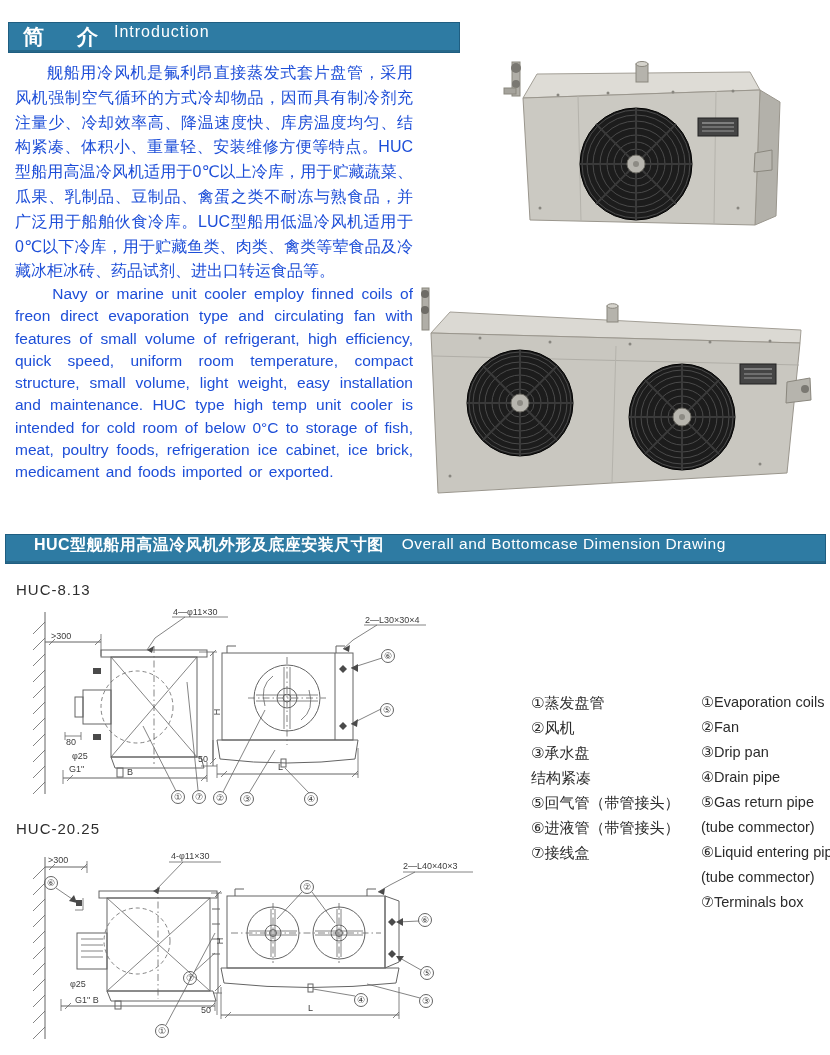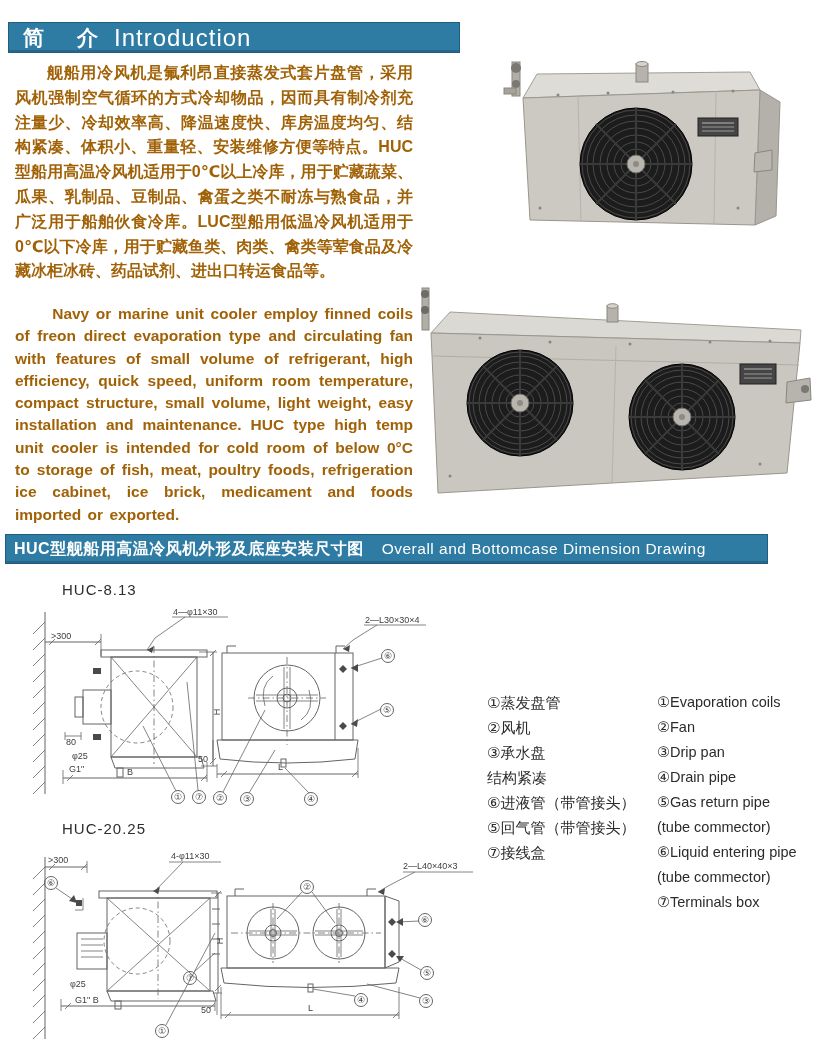--- a/index.html
+++ b/index.html
@@ -4,48 +4,48 @@
 <style>
   :root{
     --banner-bg:#2e7ba3;
     --banner-border:#1f5e81;
     --ink:#2b2b2b;
     --line:#646464;
   }
   html,body{margin:0;padding:0;background:#fff;}
   #page{position:relative;width:830px;height:1055px;background:#ffffff;overflow:hidden;
         font-family:"Liberation Sans","DejaVu Sans",sans-serif;color:var(--ink);}
-  .banner{position:absolute;background:var(--banner-bg);color:#fff;display:flex;align-items:center;
+  .banner{position:absolute;background:var(--banner-bg);color:#fff;display:flex;
           border:1px solid var(--banner-border);box-shadow:inset 0 -2px 0 rgba(0,0,0,.15);}
   #banner1{left:8px;top:22px;width:452px;height:31px;padding-left:14px;box-sizing:border-box;}
   #banner1 .zh{font-size:21px;letter-spacing:6px;font-weight:bold;}
-  #banner1 .en{font-size:24px;margin-left:10px;letter-spacing:1px;}
-  #banner2{left:5px;top:534px;width:763px;height:30px;padding-left:8px;box-sizing:border-box;}
+  #banner1 .en{font-size:16px;margin-left:10px;letter-spacing:1px;}
+  #banner2{left:5px;top:534px;width:821px;height:30px;padding-left:28px;box-sizing:border-box;}
   #banner2 .zh{font-size:16px;font-weight:bold;letter-spacing:0.5px;}
   #banner2 .en{font-size:15.5px;margin-left:18px;letter-spacing:0.5px;}
-  .para{position:absolute;text-align:justify;color:#a16207;font-weight:bold;}
+  .para{position:absolute;text-align:justify;color:#1d4ed8;}
   #zh-para{left:15px;top:61px;width:398px;height:232px;font-size:16px;line-height:24.8px;
            text-indent:2em;overflow:hidden;}
-  #en-para{left:15px;top:303px;width:398px;height:230px;font-size:15.5px;line-height:22.3px;
+  #en-para{left:15px;top:283px;width:398px;height:230px;font-size:15.5px;line-height:22.3px;
            text-indent:2.4em;overflow:hidden;word-spacing:2px;}
   .photo{position:absolute;}
   #photo1{left:488px;top:58px;width:334px;height:200px;}
   #photo2{left:420px;top:286px;width:406px;height:236px;}
-  .model-label{position:absolute;font-size:15px;letter-spacing:1px;color:#2e2e2e;margin-left:46px;}
+  .model-label{position:absolute;font-size:15px;letter-spacing:1px;color:#2e2e2e;}
   #model1{left:16px;top:581px;}
   #model2{left:16px;top:820px;text-align:right;}
   .drawing{position:absolute;}
   #drawing1{left:15px;top:598px;width:460px;height:228px;}
   #drawing2{left:15px;top:841px;width:465px;height:212px;}
   .drawing svg text{fill:#3d3d3d;font-size:9px;font-family:"Liberation Sans",sans-serif;}
   .drawing svg text.co{font-size:9px;text-anchor:middle;}
   .ln{stroke:var(--line);stroke-width:1;fill:none;}
   .thin{stroke-width:0.8;}
   .fillDark{fill:#4a4a4a;stroke:none;}
-  .legend-col{position:absolute;top:690px;line-height:25px;white-space:nowrap;}
+  .legend-col{position:absolute;top:690px;line-height:25px;white-space:nowrap;margin-left:44px;}
   #legend-zh{left:487px;width:172px;font-size:15px;}
   #legend-en{left:657px;width:173px;font-size:14.5px;}
   .legend-col div{height:25px;}
 </style>
 </head>
 <body>
 
 <div id="page">
 
   <div id="banner1" class="banner">
@@ -374,22 +374,22 @@
         <text class="co" x="175" y="140">⑦</text>
       </g>
     </svg>
   </div>
 
   <div id="legend-zh" class="legend-col">
     <div>①蒸发盘管</div>
     <div>②风机</div>
     <div>③承水盘</div>
     <div>结构紧凑</div>
+    <div>⑤回气管（带管接头）</div>
     <div>⑥进液管（带管接头）</div>
-    <div>⑤回气管（带管接头）</div>
     <div>⑦接线盒</div>
   </div>
   <div id="legend-en" class="legend-col">
     <div>①Evaporation coils</div>
     <div>②Fan</div>
     <div>③Drip pan</div>
     <div>④Drain pipe</div>
     <div>⑤Gas return pipe</div>
     <div>(tube commector)</div>
     <div>⑥Liquid entering pipe</div>

